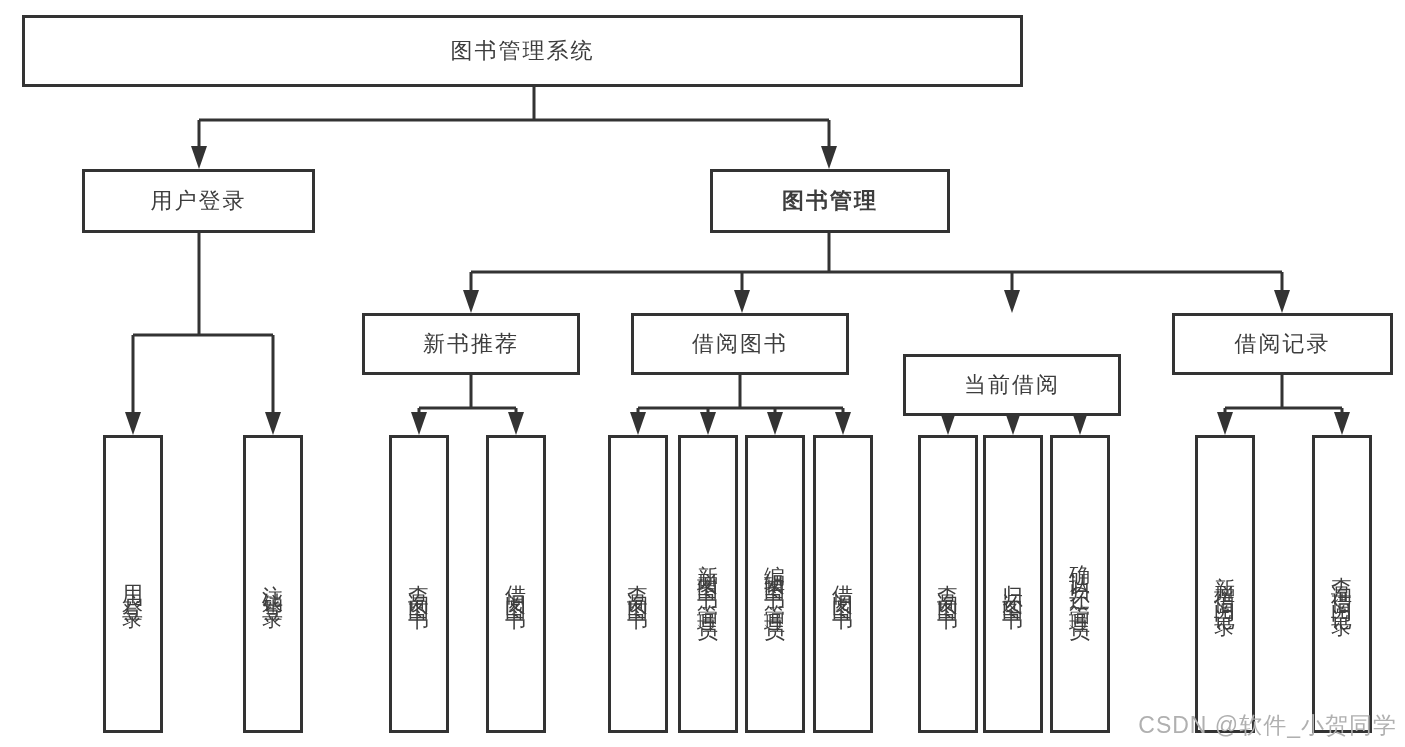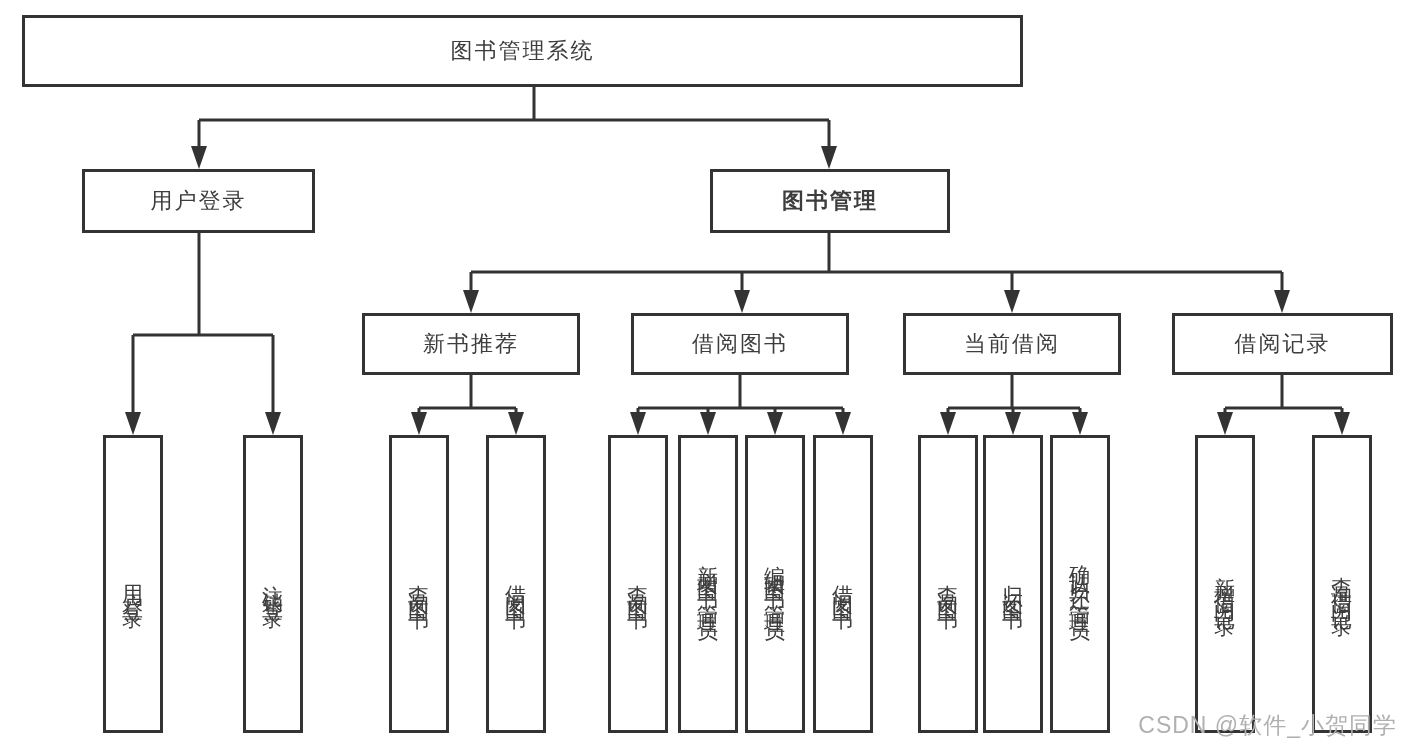--- a/index.html
+++ b/index.html
@@ -35,21 +35,21 @@
     letter-spacing: 8px;
     color: #3d3d3d;
   }
   
   .b-root        { left: 22px;   top: 15px;  width: 1001px; height: 72px; }
   .b-userlogin   { left: 82px;   top: 169px; width: 233px;  height: 64px; }
   .b-bookmgmt    { left: 710px;  top: 169px; width: 240px;  height: 64px; font-weight: bold; }
   .lvl3          { top: 313px; height: 62px; width: 218px; }
   .b-newrec      { left: 362px;  }
   .b-borrow      { left: 631px;  }
-  .b-current     { left: 903px;  }
+  .b-current     { left: 903px; margin-top: 41px;  }
   .b-records     { left: 1172px; width: 221px; }
   .leaf          { top: 435px; width: 60px; height: 298px; }
   .b-l1 { left: 103px; }  .b-l2 { left: 243px; }
   .b-l3 { left: 389px; }  .b-l4 { left: 486px; }
   .b-l5 { left: 608px; }  .b-l6 { left: 678px; }  .b-l7 { left: 745px; }  .b-l8 { left: 813px; }
   .b-l9 { left: 918px; }  .b-l10 { left: 983px; } .b-l11 { left: 1050px; }
   .b-l12 { left: 1195px; } .b-l13 { left: 1312px; }
   #watermark {
     position: absolute;
     right: 8px;

